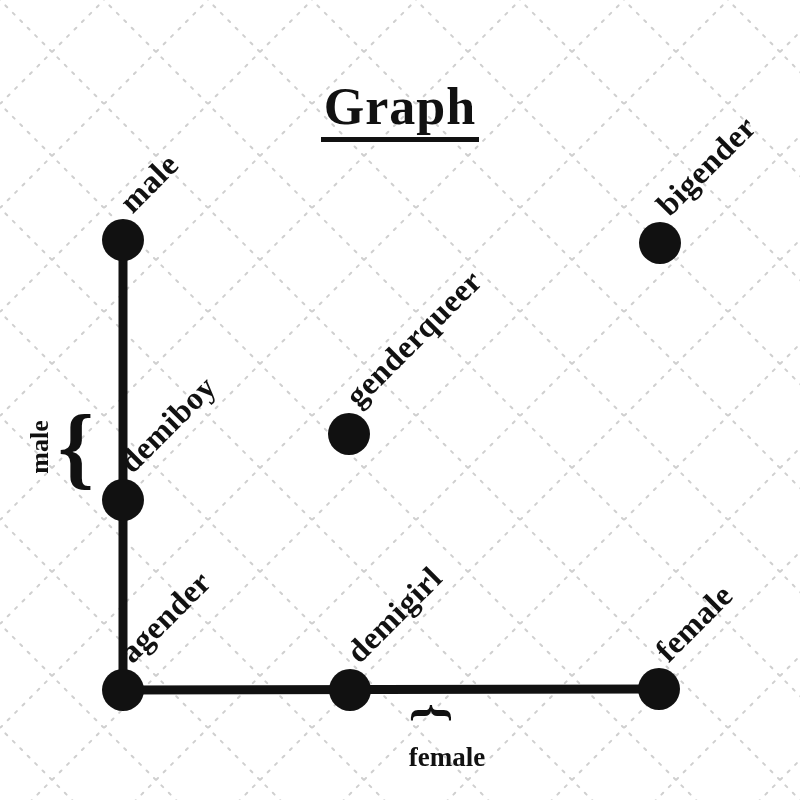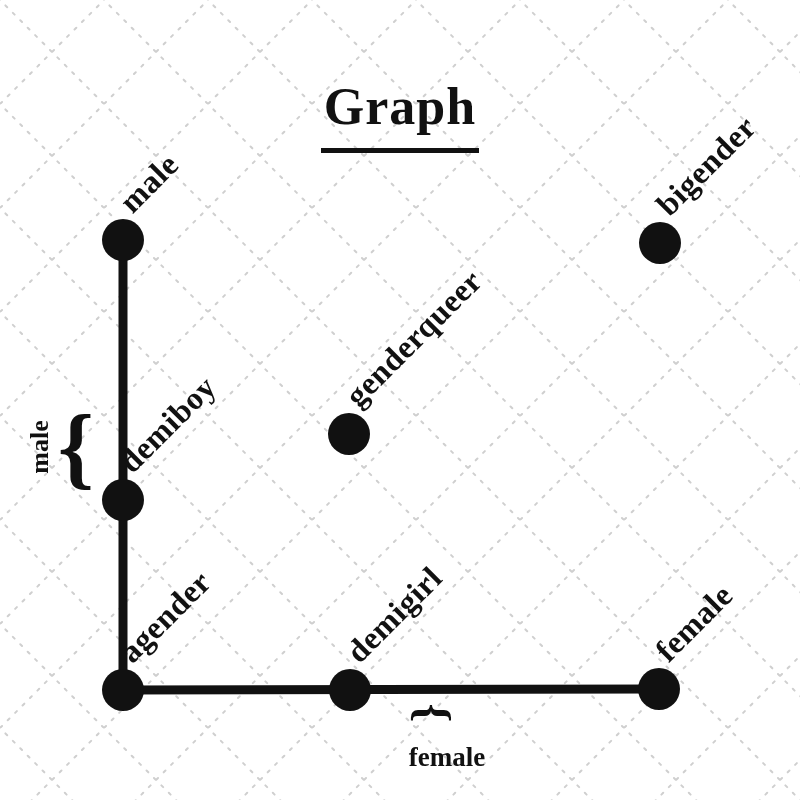--- a/index.html
+++ b/index.html
@@ -19,21 +19,21 @@
   #title-wrap {
     position: absolute; top: 78px; left: 0; width: 100%;
     text-align: center; pointer-events: none;
   }
   #title {
     display: inline-block;
     margin: 0;
     font-size: 52px; font-weight: bold; letter-spacing: 1px;
     line-height: 1.1;
     border-bottom: 5px solid #111111;
-    padding: 0 3px 13px 3px;
+    padding: 0 3px 2px 3px;
   }
   .node-label {
     position: absolute;
     font-weight: bold;
     font-size: 32px;
     line-height: 1;
     white-space: nowrap;
     letter-spacing: 0.5px;
     transform-origin: 0 100%;
     transform: rotate(-45deg);

